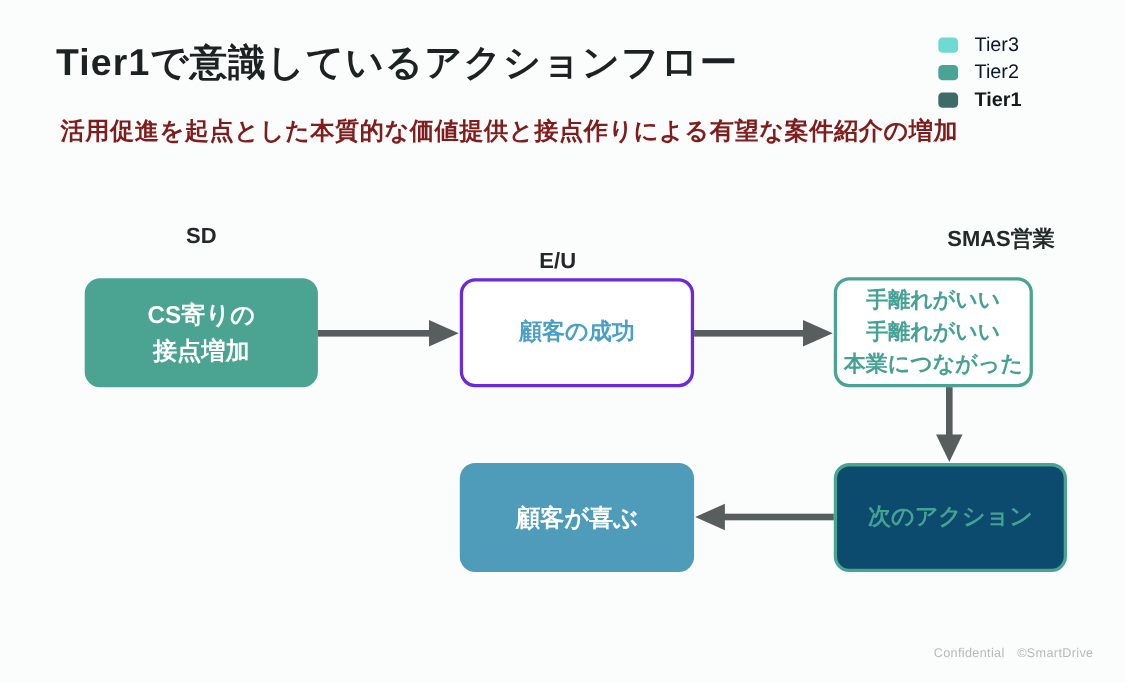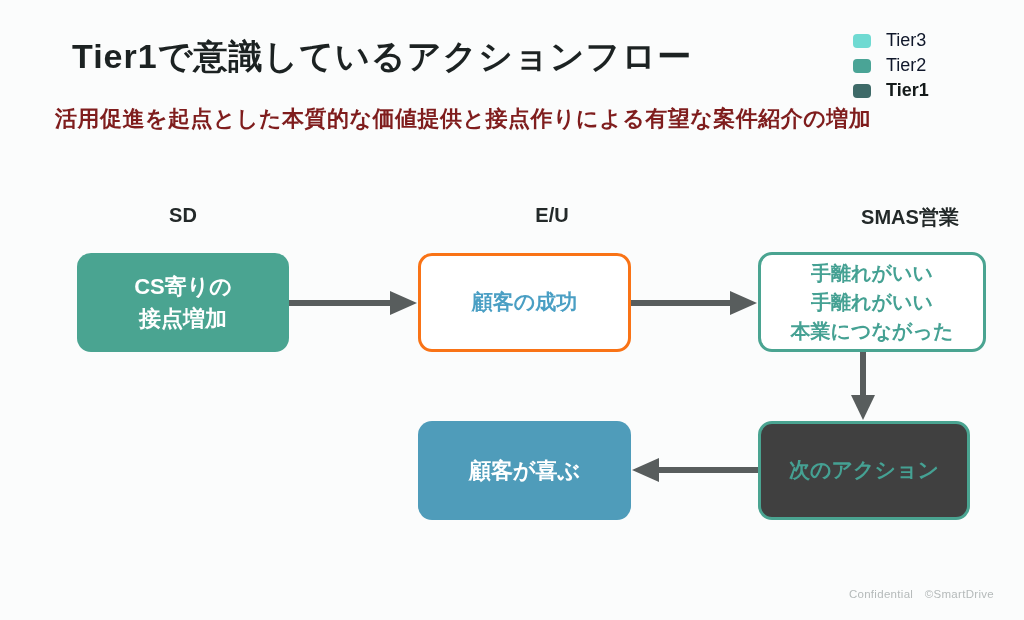--- a/index.html
+++ b/index.html
@@ -2,52 +2,52 @@
 <html><head>
 <meta charset="utf-8">
 <style>
   html,body { margin:0; padding:0; }
   .slide {
     position:relative; width:1024px; height:620px;
     background:#fbfcfc; overflow:hidden;
     font-family:"Liberation Sans","DejaVu Sans",sans-serif;
   }
   .title {
-    position:absolute; left:72px; top:34px;
+    position:absolute; left:51px; top:34px;
     font-size:34px; font-weight:800; color:#1c2222; letter-spacing:1px;
   }
   .subtitle {
     position:absolute; left:55px; top:104px;
     font-size:22px; font-weight:700; color:#7f1d1d; letter-spacing:0.5px;
   }
   
   .legend { position:absolute; left:853px; top:28px; }
   .legend-row { display:flex; align-items:center; height:25px; }
   .swatch { width:18px; height:14px; border-radius:4px; margin-right:15px; flex:0 0 auto; }
   .legend-label { font-size:18px; color:#0f172a; }
   .legend-row.emphasis .legend-label { color:#141a1a; font-weight:800; }
   
   .col-header {
     position:absolute; top:204px; transform:translateX(-50%);
     font-size:20px; color:#232929; white-space:nowrap;font-weight:bold;
   }
   #col-sd   { left:183px; }
-  #col-eu   { left:552px; }
+  #col-eu   { left:507px;margin-top:23px; }
   #col-smas { left:866px;margin-left:44px; }
   
   .node {
     position:absolute; border-radius:14px; box-sizing:border-box;
     display:flex; flex-direction:column; align-items:center; justify-content:center;
     font-weight:700; text-align:center;
   }
   .node .line { line-height:1.45; white-space:nowrap; }
   #node-cs-contact       { left:77px;  top:253px; width:212px; height:99px;  background:#4aa491; color:#ffffff; font-size:22px; }
-  #node-customer-success { left:418px; top:253px; width:213px; height:99px;  background:#ffffff; border:3px solid #f97316; color:#4a9fc4; font-size:21px; }
-  #node-outcomes         { left:758px; top:252px; width:228px; height:100px; background:#ffffff; border:3px solid #4aa491; color:#45a193; font-size:20px; }
-  #node-next-action      { left:758px; top:421px; width:212px; height:99px;  background:#404040; border:3px solid #4aa491; color:#45a193; font-size:21px; }
+  #node-customer-success { left:418px; top:253px; width:213px; height:99px;  background:#ffffff; border:3px solid #6d28d9; color:#4a9fc4; font-size:21px; }
+  #node-outcomes         { left:758px; top:252px; width:181px; height:100px; background:#ffffff; border:3px solid #4aa491; color:#45a193; font-size:20px; }
+  #node-next-action      { left:758px; top:421px; width:212px; height:99px;  background:#0c4a6e; border:3px solid #4aa491; color:#45a193; font-size:21px; }
   #node-referral         { left:418px; top:421px; width:213px; height:99px;  background:#4f9cba; color:#ffffff; font-size:22px; }
   
   .arrow-line-h { position:absolute; height:6px; background:#585d5d; }
   .arrow-line-v { position:absolute; width:6px;  background:#585d5d; }
   .ah-right { position:absolute; width:0; height:0; border-top:12px solid transparent; border-bottom:12px solid transparent; border-left:27px solid #585d5d; }
   .ah-left  { position:absolute; width:0; height:0; border-top:12px solid transparent; border-bottom:12px solid transparent; border-right:27px solid #585d5d; }
   .ah-down  { position:absolute; width:0; height:0; border-left:12px solid transparent; border-right:12px solid transparent; border-top:25px solid #585d5d; }
   #arrow1-line { left:289px; top:300px; width:103px; }
   #arrow1-head { left:390px; top:291px; }
   #arrow2-line { left:631px; top:300px; width:101px; }

